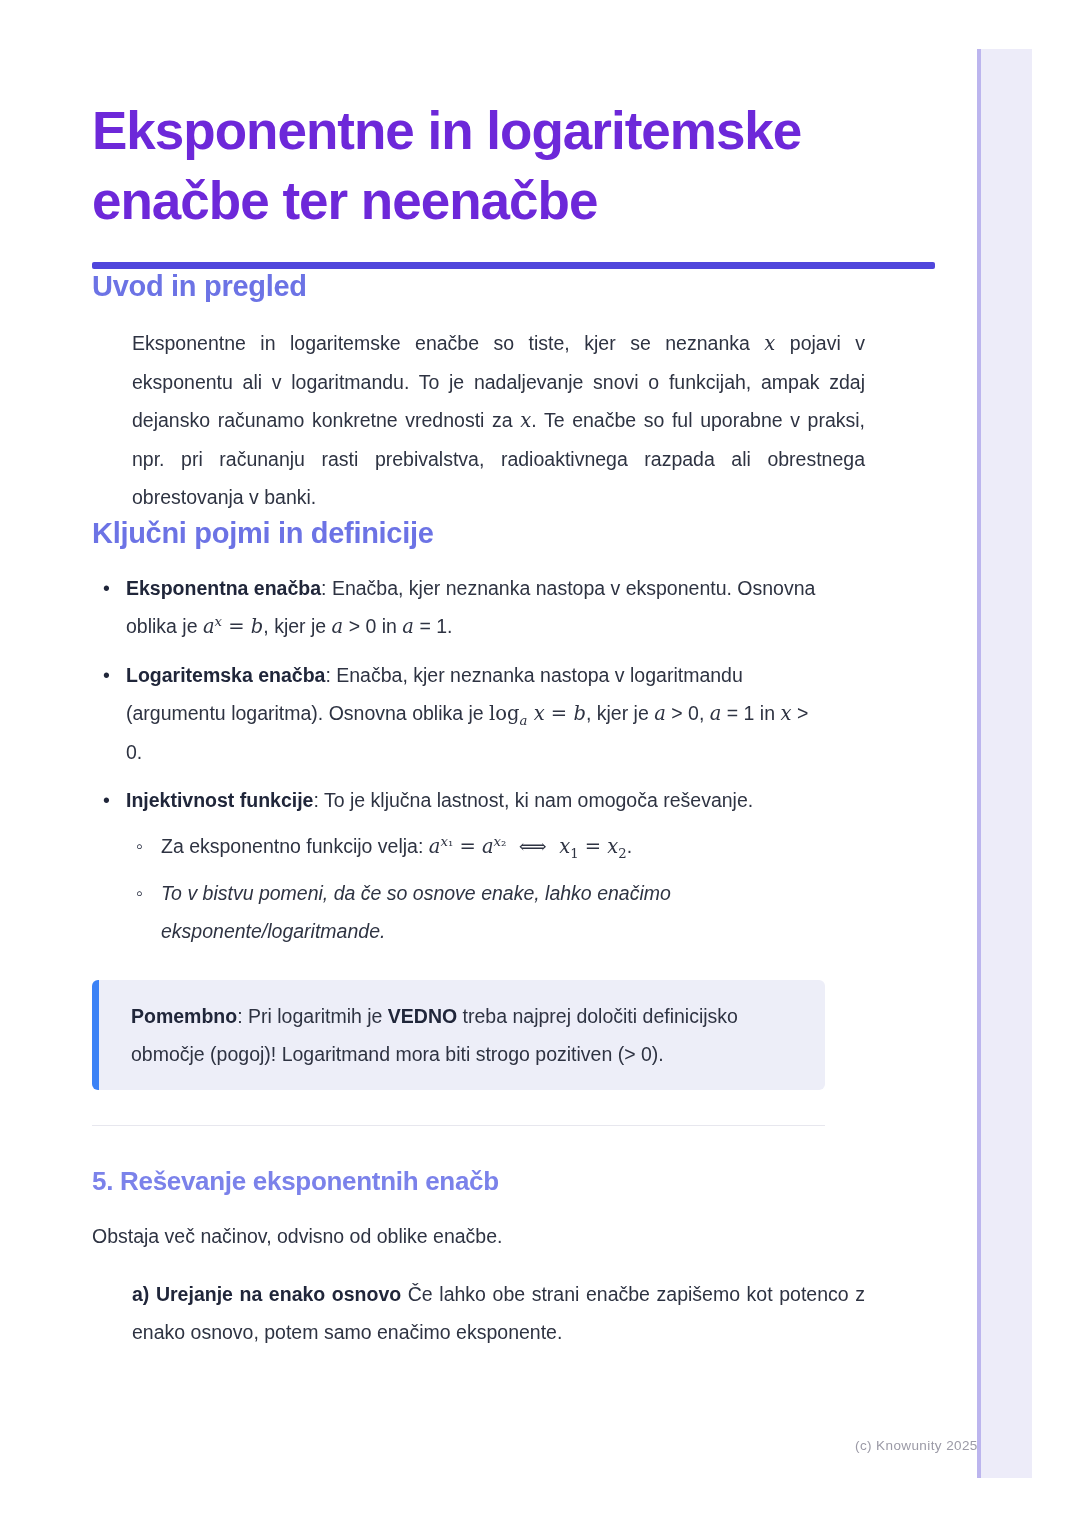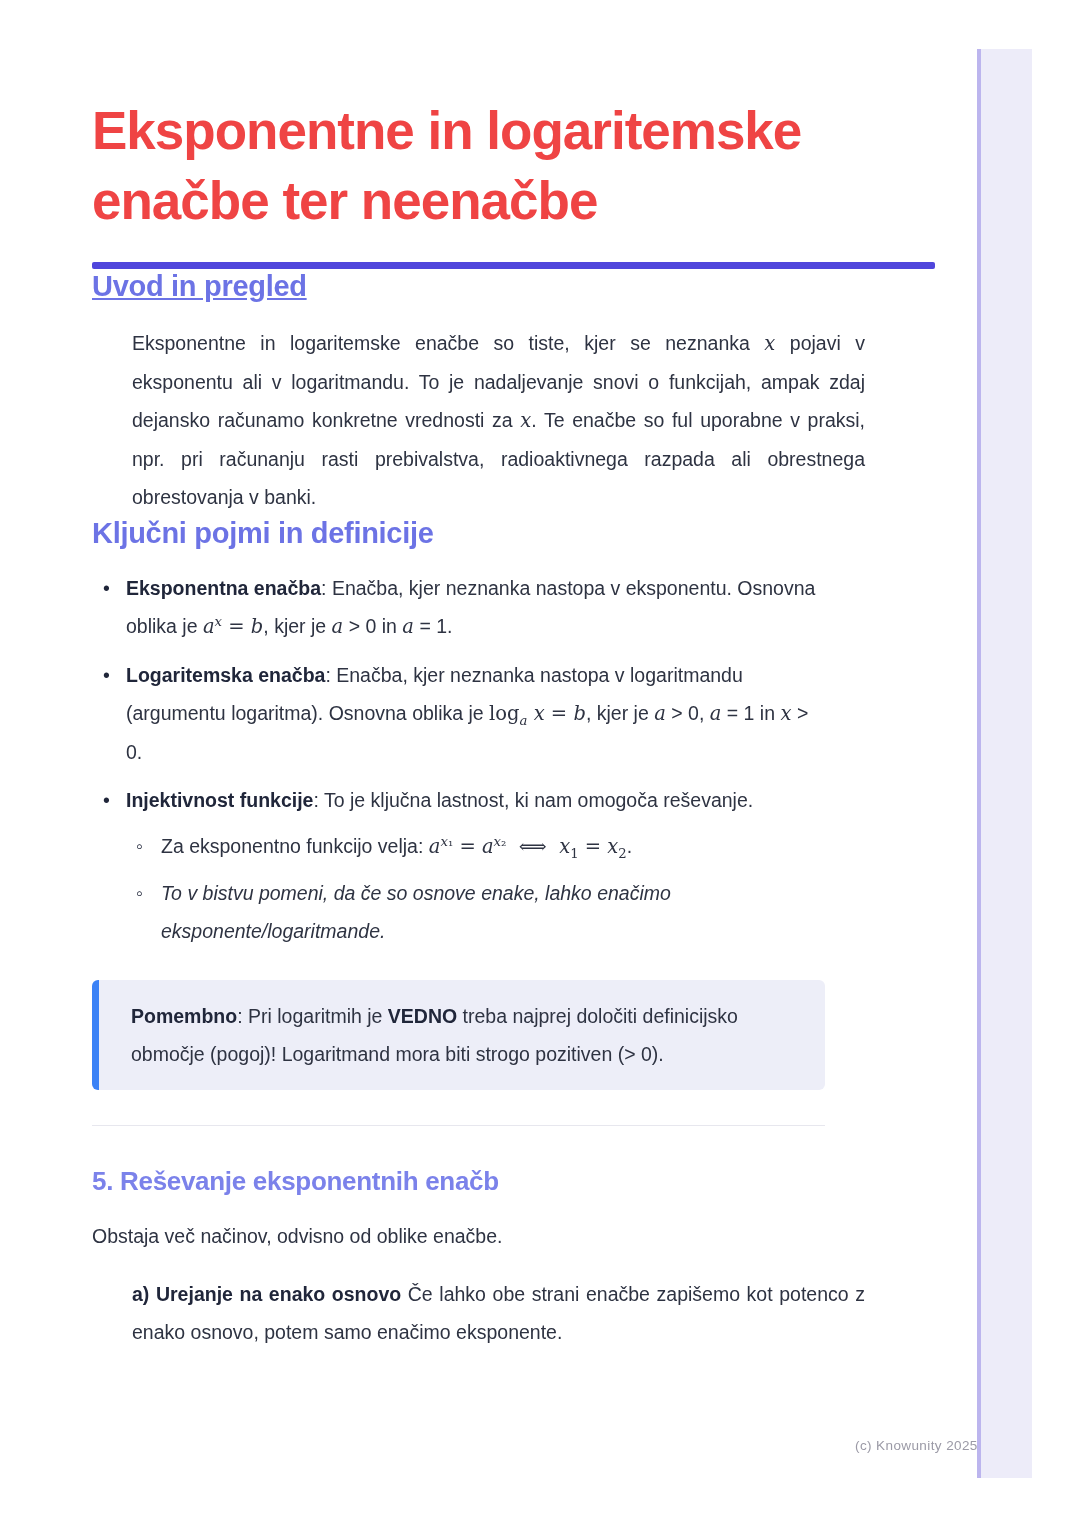--- a/index.html
+++ b/index.html
@@ -26,21 +26,21 @@
     top: 0;
     width: 843px;
   }
   h1.doc-title {
     margin: 0;
     padding-top: 96px;
     font-size: 53px;
     line-height: 1.33;
     font-weight: 700;
     letter-spacing: -1px;
-    color: #ef4444;
+    color: #6d28d9;
   }
   .title-rule {
     margin-top: 25px;
     width: 843px;
     height: 7px;
     background: #5046dc;
     border-radius: 2px;
   }
   h2.sec {
     margin: 0;
@@ -51,21 +51,21 @@
     letter-spacing: -0.3px;
   }
   h3.subsec {
     margin: 40px 0 0 0;
     font-size: 26px;
     line-height: 1.2;
     font-weight: 700;
     color: #7b82ea;
     letter-spacing: -0.3px;
   }
-  .mt-intro    { margin-top: 47px; text-decoration: underline; }
+  .mt-intro    { margin-top: 47px; }
   .mt-concepts { margin-top: 28px; }
   .mt-proc     { margin-top: 46px; }
   p.body {
     width: 733px;
     margin: 20px 0 0 0;
     font-size: 19.5px;
     line-height: 38px;
     color: #2e3342;
   }
   p.just { text-align: justify; margin-left: 40px; }

